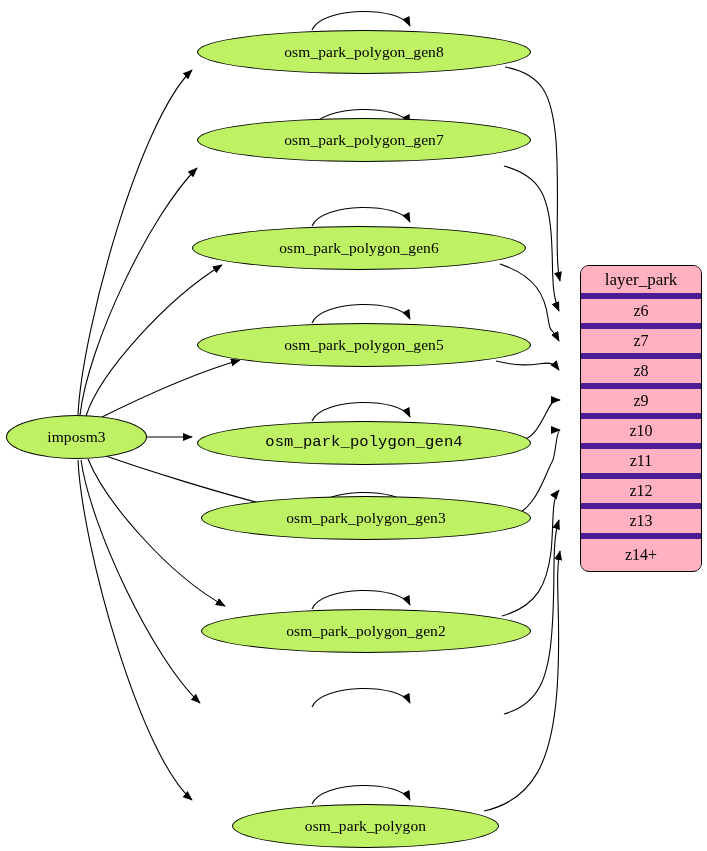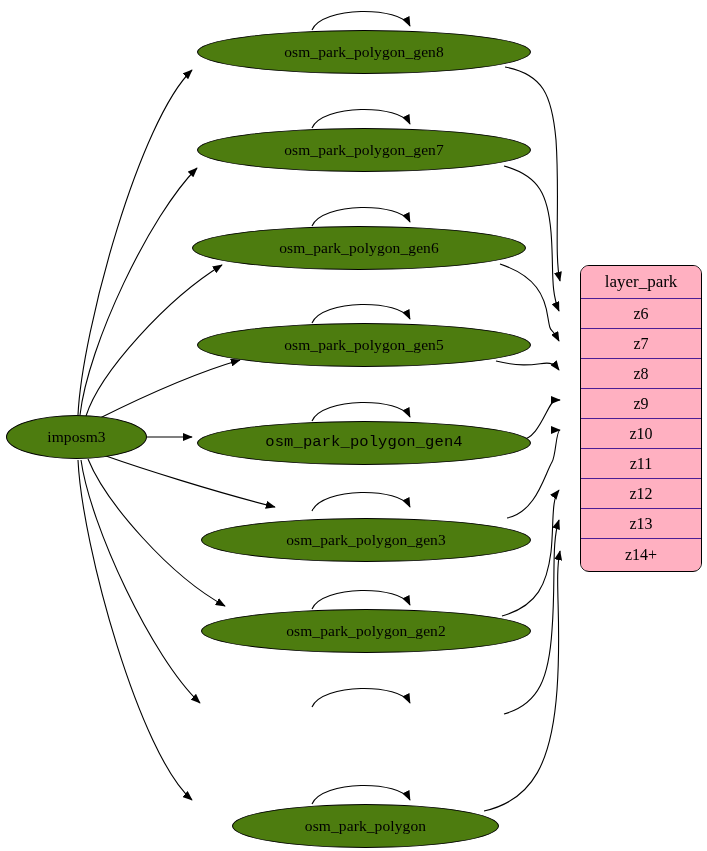--- a/index.html
+++ b/index.html
@@ -4,21 +4,21 @@
 <title>layer_park graph</title>
 <style>
   html,body{margin:0;padding:0;background:#ffffff;}
   body{font-family:"Liberation Serif", serif;}
   #stage{position:relative;width:707px;height:851px;background:#ffffff;overflow:hidden;}
   #edges{position:absolute;left:0;top:0;width:707px;height:851px;}
   .node-ellipse{
     position:absolute;
     border:1px solid #000000;
     border-radius:50%;
-    background:#4d7c0f;
+    background:#bef264;
     display:flex;align-items:center;justify-content:center;
     box-sizing:border-box;
     color:#000000;
     white-space:nowrap;
   }
   .node-ellipse .lbl{font-size:15.5px;line-height:1;letter-spacing:.1px;}
   #imposm3{font-size:15.5px;}
   #record{
     position:absolute;
     left:580px;top:265px;width:122px;height:307px;
@@ -27,21 +27,21 @@
     border:1px solid #000000;
     border-radius:9px;
     box-sizing:border-box;
     overflow:hidden;
   }
   .rec-row{
     height:30px;
     display:flex;align-items:center;justify-content:center;
     font-size:16px;
     color:#000000;
-    border-bottom:1px solid #4c1d95;
+    border-bottom:6px solid #4c1d95;
     box-sizing:border-box;
     background:#ffb0c1;
   }
   .rec-row:last-child{border-bottom:none;height:31px;}
   .rec-head{height:33px;font-size:17px;}
 </style>
 </head>
 <body>
 
 <div id="stage">
@@ -86,33 +86,33 @@
     </g>
   </svg>
 
   <div class="node-ellipse" id="imposm3" style="left:6px;top:415px;width:141px;height:44px;text-align:center;">
     <span class="lbl">imposm3</span>
   </div>
 
   <div class="node-ellipse" style="left:197px;top:30px;width:334px;height:44px;">
     <span class="lbl">osm_park_polygon_gen8</span>
   </div>
-  <div class="node-ellipse" style="left:197px;top:128px;width:334px;height:44px;justify-content:center;">
+  <div class="node-ellipse" style="left:197px;top:118px;width:334px;height:44px;justify-content:center;">
     <span class="lbl">osm_park_polygon_gen7</span>
   </div>
   <div class="node-ellipse" style="left:192px;top:226px;width:334px;height:44px;">
     <span class="lbl">osm_park_polygon_gen6</span>
   </div>
   <div class="node-ellipse" style="left:197px;top:323px;width:334px;height:44px;">
     <span class="lbl">osm_park_polygon_gen5</span>
   </div>
   <div class="node-ellipse" style="left:197px;top:421px;width:334px;height:44px;font-family:Liberation Mono, monospace;">
     <span class="lbl">osm_park_polygon_gen4</span>
   </div>
-  <div class="node-ellipse" style="left:201px;top:518px;width:330px;height:44px;justify-content:center;">
+  <div class="node-ellipse" style="left:201px;top:496px;width:330px;height:44px;justify-content:center;">
     <span class="lbl">osm_park_polygon_gen3</span>
   </div>
   <div class="node-ellipse" style="left:201px;top:609px;width:330px;height:44px;">
     <span class="lbl">osm_park_polygon_gen2</span>
   </div>
   <div class="node-ellipse" style="left:232px;top:804px;width:267px;height:44px;">
     <span class="lbl">osm_park_polygon</span>
   </div>
 
   <div id="record">

